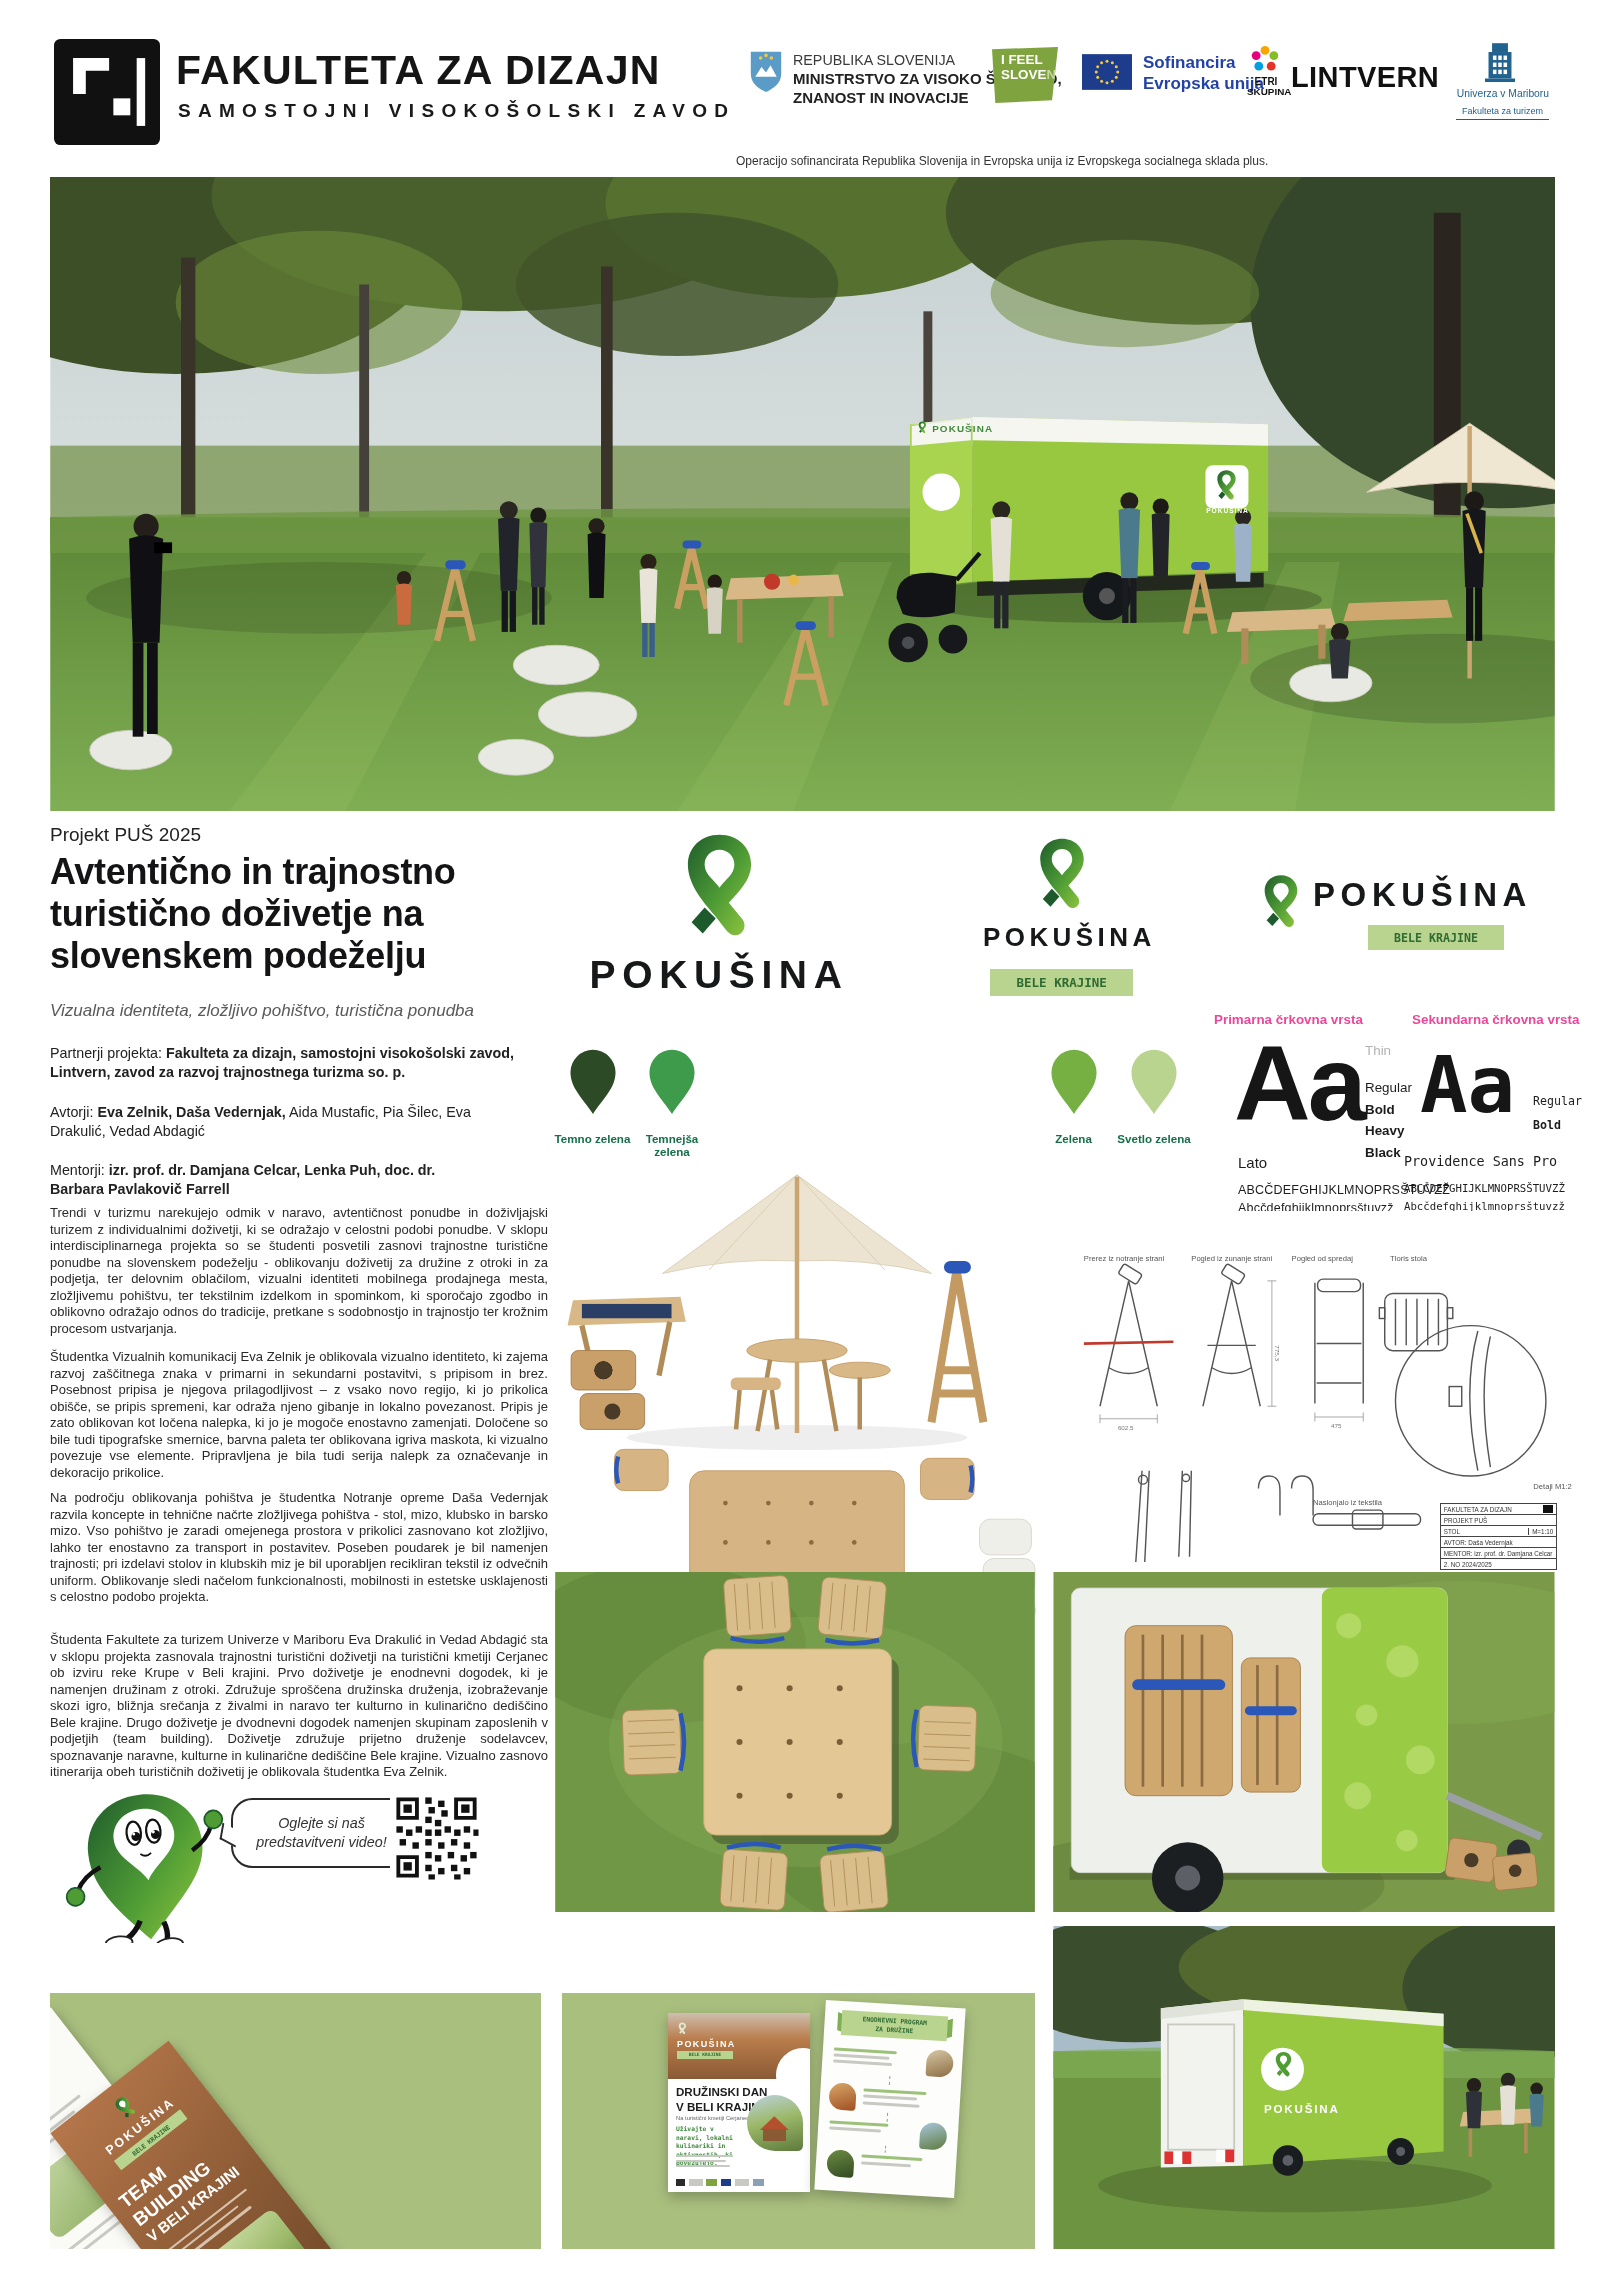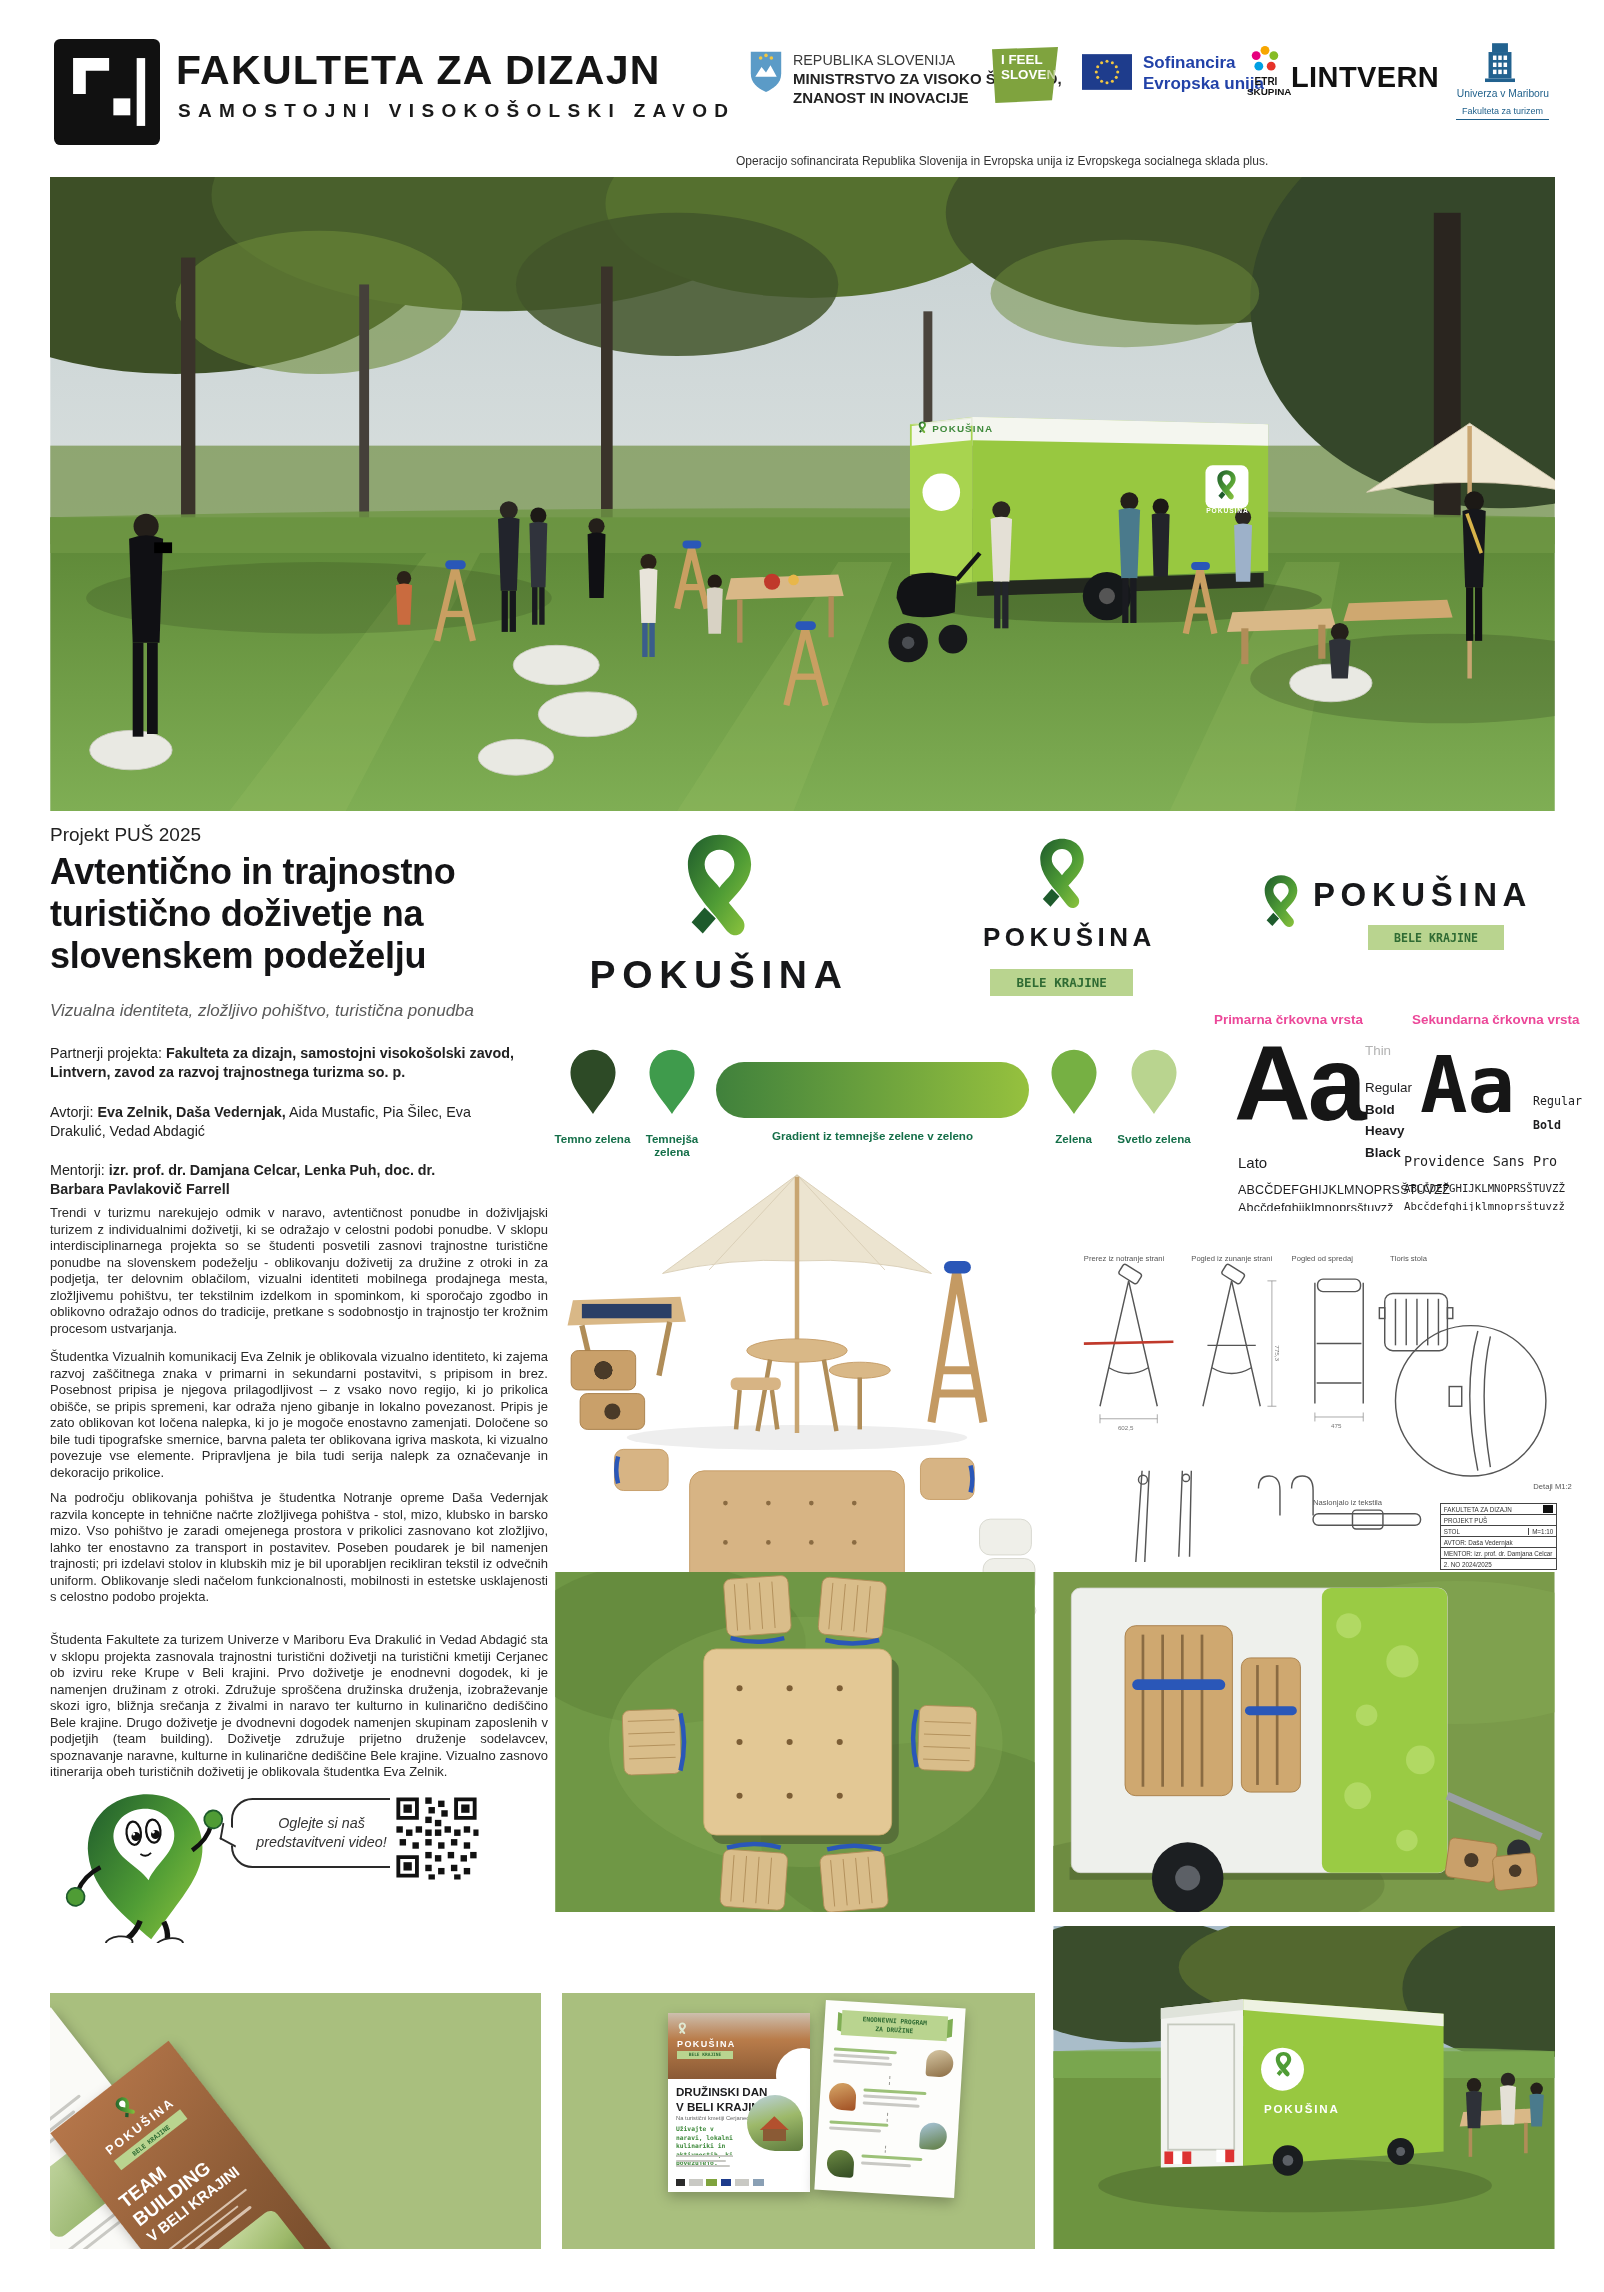--- a/index.html
+++ b/index.html
@@ -461,24 +461,20 @@
         <use href="#droplet"></use>
       </svg>
     <div class="pal-label" style="margin-top:12.5px;">Temno zelena</div>
   </div>
   <div class="abs" style="left:629px;top:1046px;width:86px;text-align:center;">
     <svg width="52" height="70" viewBox="0 0 60 80" style="color:#3f9b4c;">
         <use href="#droplet"></use>
       </svg>
     <div class="pal-label" style="margin-top:12.5px;">Temnejša zelena</div>
   </div>
-  <div class="abs" style="left:716px;top:1046px;width:313px;text-align:center;">
-    <div style="margin-top:16px;width:313px;height:56px;border-radius:28px;background:linear-gradient(90deg,#40813c,#96c13e);"></div>
-    <div class="pal-label" style="margin-top:10.7px;">Gradient iz temnejše zelene v zeleno</div>
-  </div>
   <div class="abs" style="left:1035px;top:1046px;width:77px;text-align:center;">
     <svg width="52" height="70" viewBox="0 0 60 80" style="color:#76b043;">
         <use href="#droplet"></use>
       </svg>
     <div class="pal-label" style="margin-top:12.5px;">Zelena</div>
   </div>
   <div class="abs" style="left:1111px;top:1046px;width:86px;text-align:center;">
     <svg width="52" height="70" viewBox="0 0 60 80" style="color:#b9d48f;">
         <use href="#droplet"></use>
       </svg>

